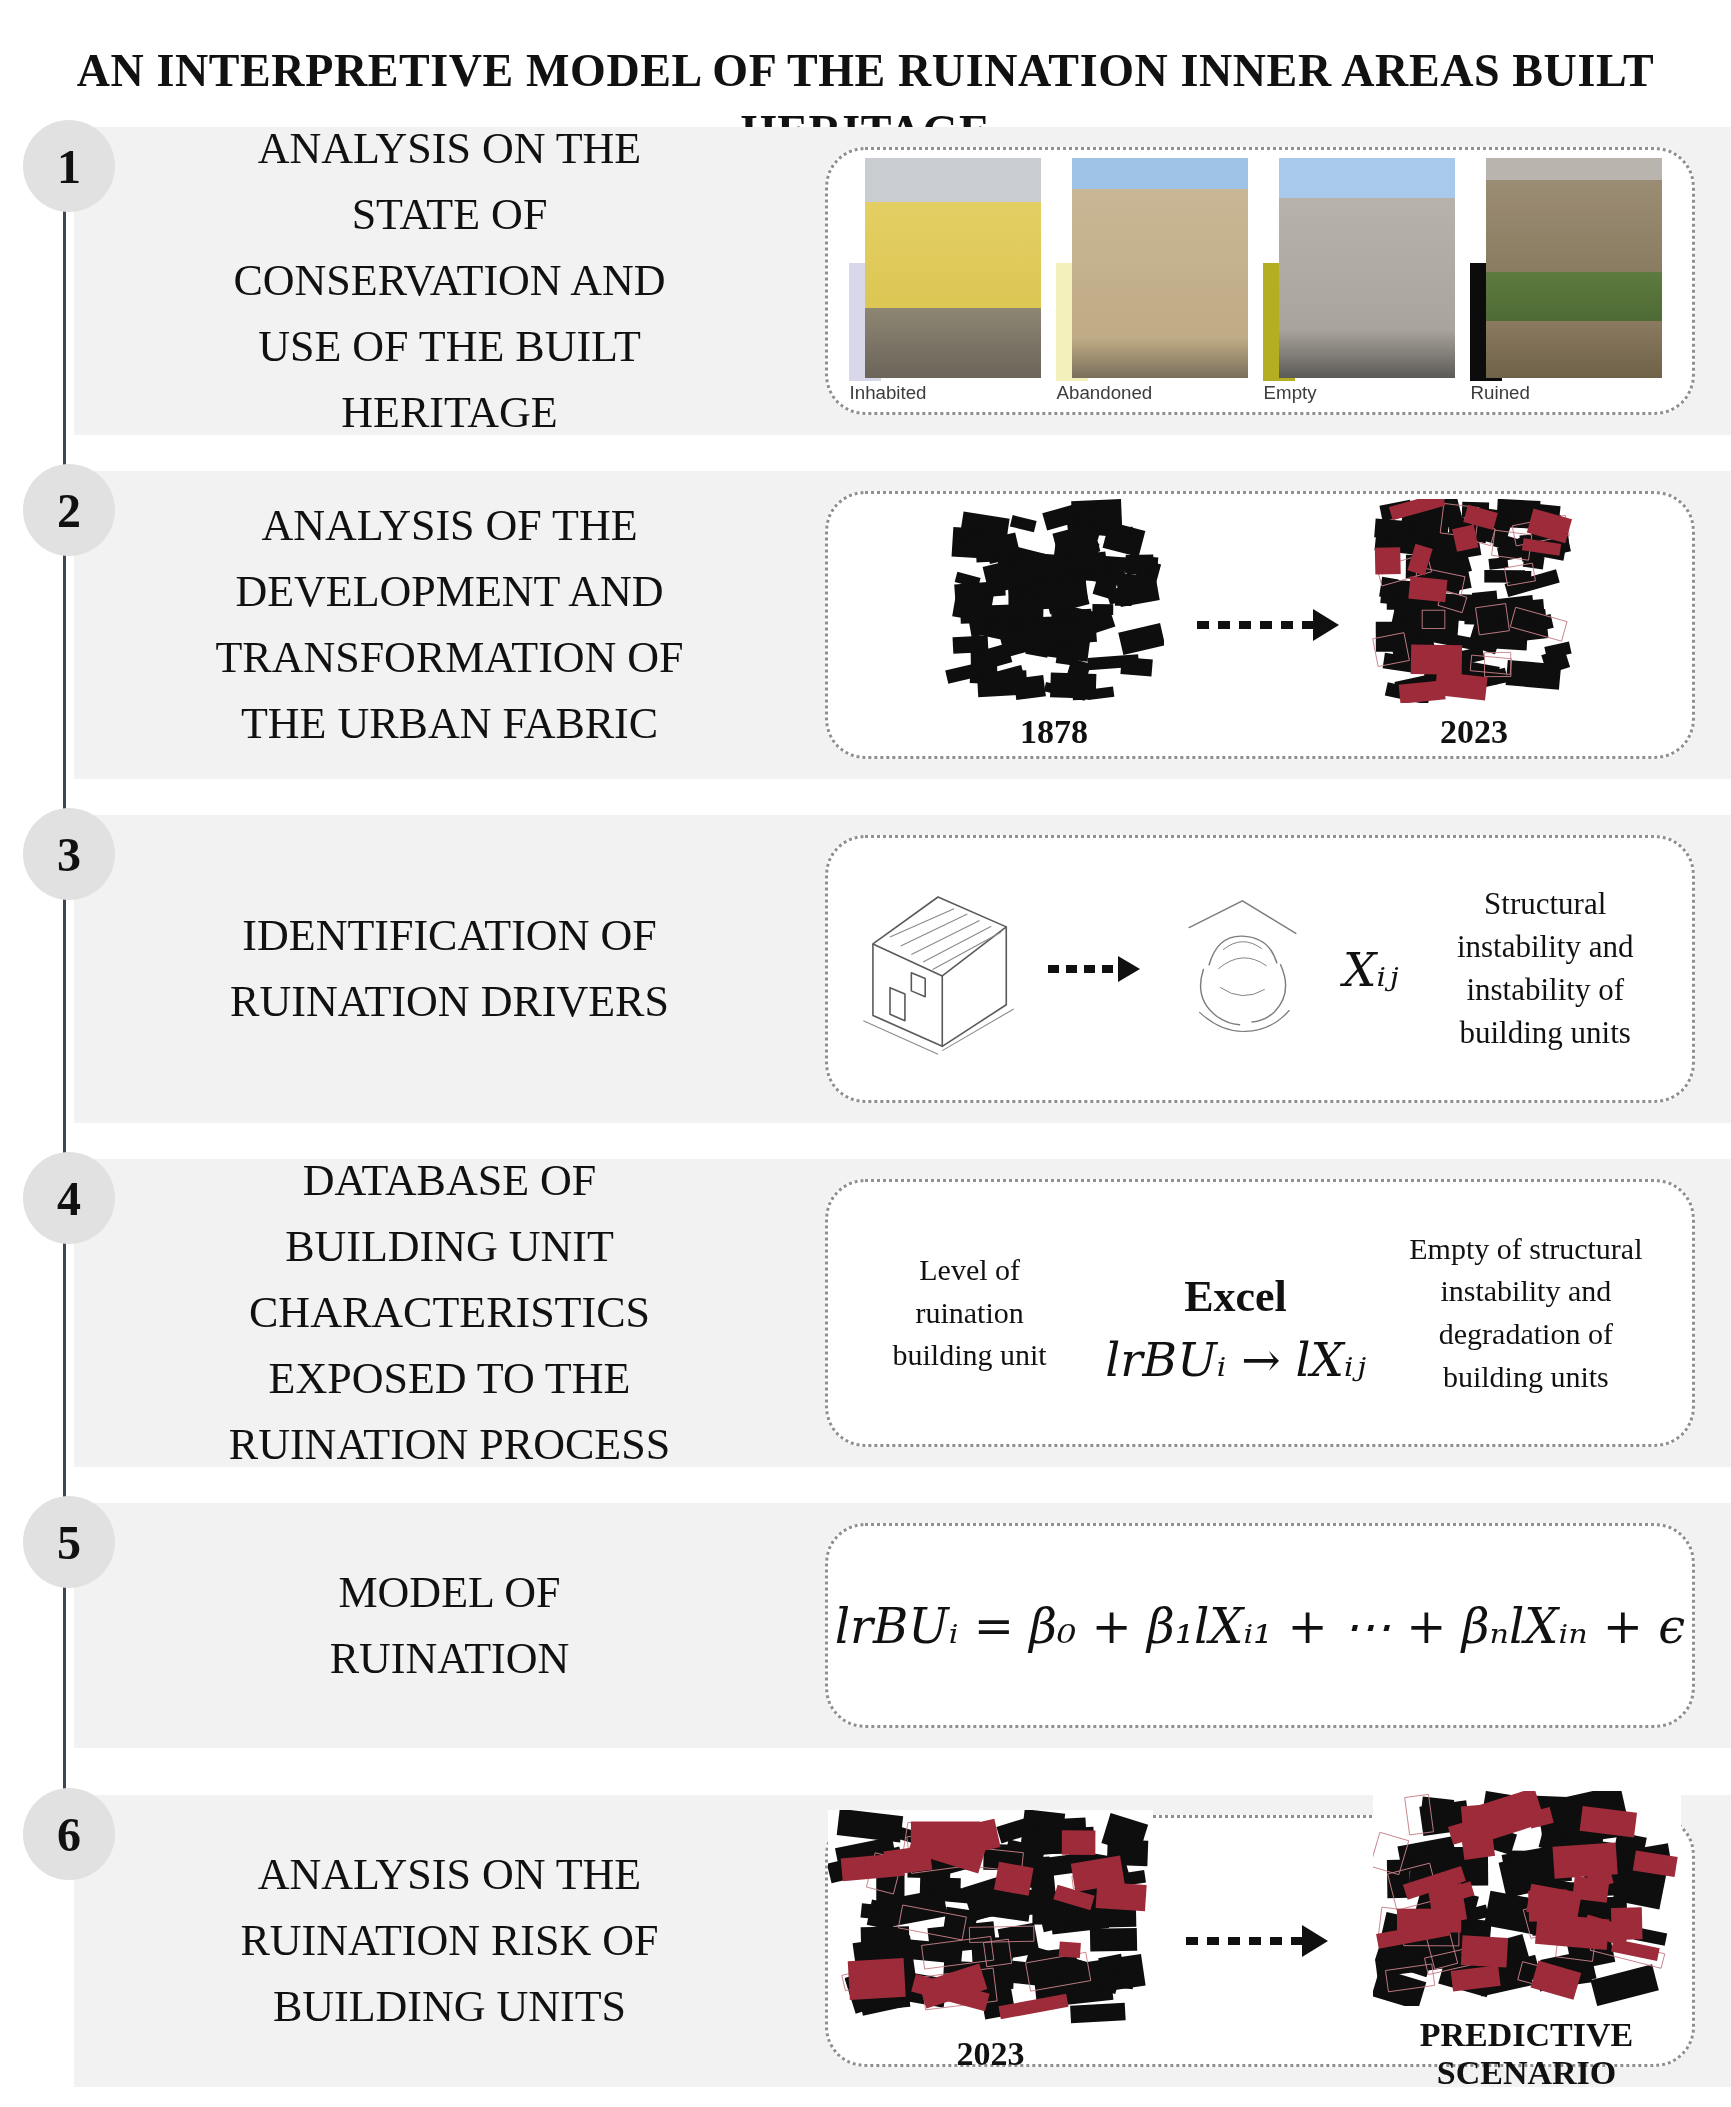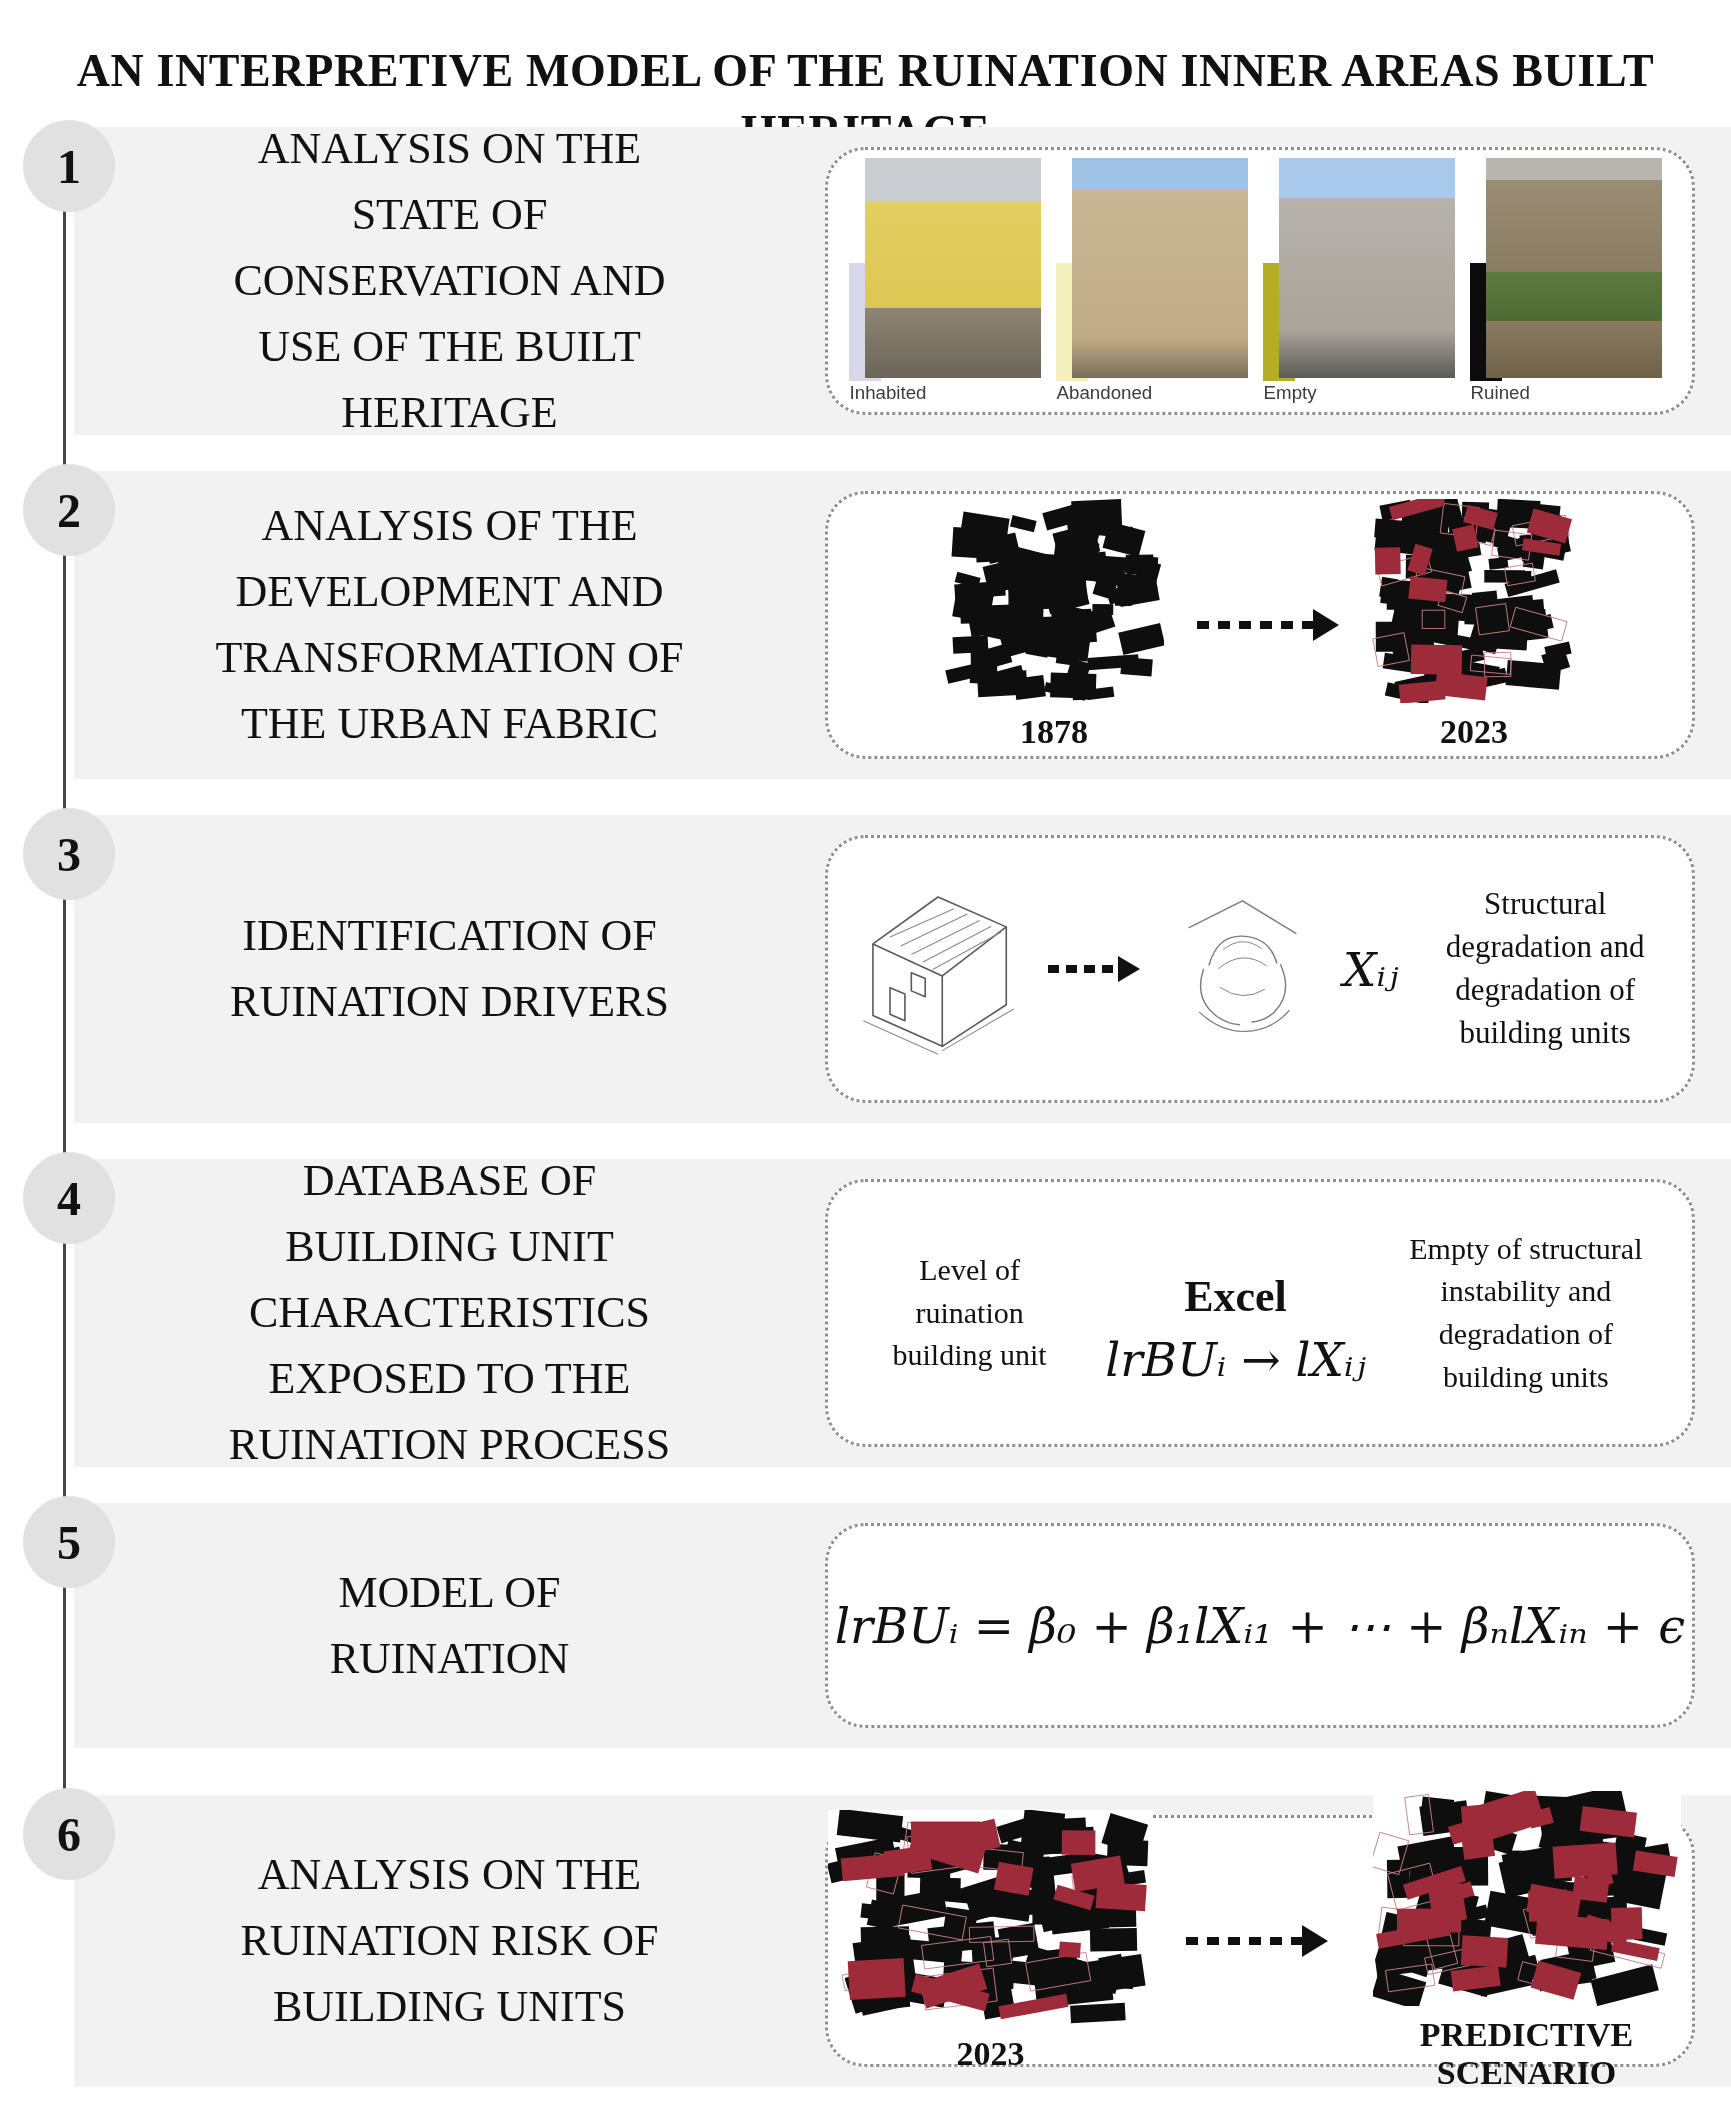--- a/index.html
+++ b/index.html
@@ -374,21 +374,21 @@
           <g fill="none" stroke="#7d7d7d" stroke-width="3" stroke-linecap="round">
             <path d="M40,72 L152,16 L264,84"></path>
             <path d="M82,150 q18,-62 70,-60 q56,2 72,56"></path>
             <path d="M70,160 q-20,62 28,98 q22,16 48,18"></path>
             <path d="M232,150 q26,58 -12,98 q-20,20 -48,22"></path>
             <path d="M112,118 q40,-32 80,-2 M102,158 q50,-42 100,-6 M106,198 q46,32 92,4" stroke-width="2"></path>
             <path d="M62,250 q46,42 96,40 q56,-2 92,-44" stroke-width="2.5"></path>
           </g>
         </svg>
         <div class="math xij">Xᵢⱼ</div>
-        <div class="drv-text">Structural degradation and degradation of building units</div>
+        <div class="drv-text">Structural instability and instability of building units</div>
       </div>
     </div>
   </div>
 </section>
 
 <section class="band b4">
   <div class="row">
     <div class="left-col">
         <div class="step-title">DATABASE OF BUILDING UNIT CHARACTERISTICS EXPOSED TO THE RUINATION PROCESS</div>
       </div>

